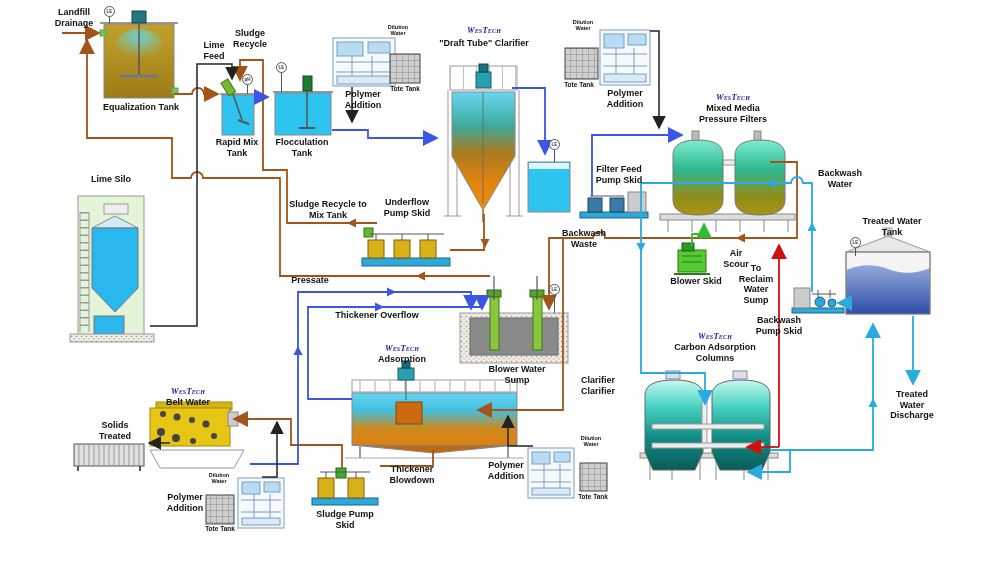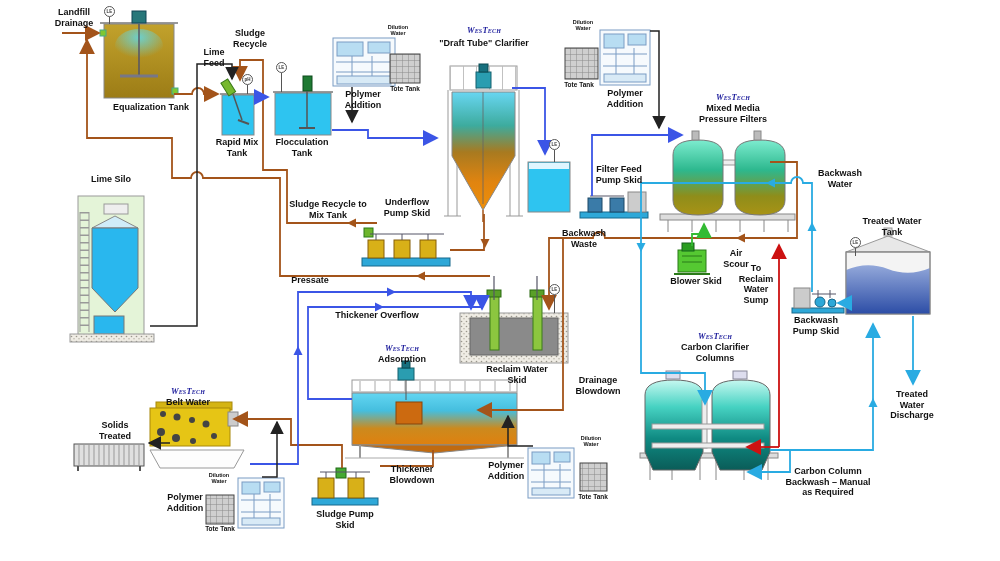--- a/index.html
+++ b/index.html
@@ -355,22 +355,22 @@
     <path d="M396,292 l-9,-4.5 v9 z" fill="#3B55E6"></path>
     <path d="M384,307 l-9,-4.5 v9 z" fill="#3B55E6"></path>
     <path d="M812,222 l-4.5,9 h9 z" fill="#29ABE2"></path>
     <path d="M766,183 l9,-4.5 v9 z" fill="#29ABE2"></path>
     <path d="M873,398 l-4.5,9 h9 z" fill="#29ABE2"></path>
     <path d="M641,252 l-4.5,-9 h9 z" fill="#29ABE2"></path>
   </g>
 </svg>
 
 <div class="lbl" style="left:45px;top:7px;width:58px">Landfill Drainage</div>
-<div class="lbl" style="left:112px;top:102px;width:78px">Equalization Tank</div>
-<div class="lbl" style="left:194px;top:47px;width:40px">Lime Feed</div>
+<div class="lbl" style="left:102px;top:102px;width:78px">Equalization Tank</div>
+<div class="lbl" style="left:194px;top:40px;width:40px">Lime Feed</div>
 <div class="lbl" style="left:222px;top:28px;width:56px">Sludge Recycle</div>
 <div class="lbl" style="left:207px;top:137px;width:60px">Rapid Mix Tank</div>
 <div class="lbl" style="left:272px;top:137px;width:60px">Flocculation Tank</div>
 <div class="lbl" style="left:340px;top:89px;width:46px">Polymer Addition</div>
 <div class="lbl sm" style="left:384px;top:24px;width:28px">Dilution Water</div>
 <div class="lbl xs" style="left:387px;top:85px;width:36px">Tote Tank</div>
 <div class="brand" style="left:450px;top:25px;width:68px">WesTech</div>
 <div class="lbl nw" style="left:430px;top:38px;width:108px">"Draft Tube" Clarifier</div>
 <div class="lbl sm" style="left:569px;top:19px;width:28px">Dilution Water</div>
 <div class="lbl xs" style="left:561px;top:81px;width:36px">Tote Tank</div>
@@ -380,42 +380,41 @@
 <div class="lbl" style="left:692px;top:103px;width:82px">Mixed Media Pressure Filters</div>
 <div class="lbl" style="left:812px;top:168px;width:56px">Backwash Water</div>
 <div class="lbl" style="left:853px;top:216px;width:78px">Treated Water Tank</div>
 <div class="lbl nw" style="left:84px;top:174px;width:54px">Lime Silo</div>
 <div class="lbl" style="left:288px;top:199px;width:80px">Sludge Recycle to Mix Tank</div>
 <div class="lbl" style="left:381px;top:197px;width:52px">Underflow Pump Skid</div>
 <div class="lbl" style="left:556px;top:228px;width:56px">Backwash Waste</div>
 <div class="lbl" style="left:716px;top:248px;width:40px">Air Scour</div>
 <div class="lbl nw" style="left:662px;top:276px;width:68px">Blower Skid</div>
 <div class="lbl" style="left:734px;top:263px;width:44px">To Reclaim Water Sump</div>
-<div class="lbl" style="left:784px;top:315px;width:64px">Backwash Pump Skid</div>
+<div class="lbl" style="left:747px;top:315px;width:64px">Backwash Pump Skid</div>
 <div class="lbl nw" style="left:288px;top:275px;width:44px">Pressate</div>
 <div class="lbl nw" style="left:332px;top:310px;width:90px">Thickener Overflow</div>
-<div class="lbl" style="left:477px;top:364px;width:80px">Reclaim Water Skid</div>
-<div class="lbl" style="left:572px;top:375px;width:52px">Drainage Blowdown</div>
+<div class="lbl" style="left:477px;top:364px;width:80px">Blower Water Sump</div>
+<div class="lbl" style="left:572px;top:375px;width:52px">Clarifier Clarifier</div>
 <div class="brand" style="left:366px;top:343px;width:72px">WesTech</div>
 <div class="lbl" style="left:366px;top:354px;width:72px">Adsorption</div>
 <div class="brand" style="left:679px;top:331px;width:72px">WesTech</div>
-<div class="lbl" style="left:669px;top:342px;width:92px">Carbon Clarifier Columns</div>
+<div class="lbl" style="left:669px;top:342px;width:92px">Carbon Adsorption Columns</div>
 <div class="lbl" style="left:883px;top:389px;width:58px">Treated Water Discharge</div>
 <div class="brand" style="left:152px;top:386px;width:72px">WesTech</div>
 <div class="lbl" style="left:152px;top:397px;width:72px">Belt Water</div>
 <div class="lbl" style="left:95px;top:420px;width:40px">Solids Treated</div>
 <div class="lbl" style="left:162px;top:492px;width:46px">Polymer Addition</div>
 <div class="lbl sm" style="left:205px;top:472px;width:28px">Dilution Water</div>
 <div class="lbl xs" style="left:202px;top:525px;width:36px">Tote Tank</div>
 <div class="lbl" style="left:315px;top:509px;width:60px">Sludge Pump Skid</div>
 <div class="lbl" style="left:386px;top:464px;width:52px">Thickener Blowdown</div>
 <div class="lbl" style="left:483px;top:460px;width:46px">Polymer Addition</div>
 <div class="lbl sm" style="left:577px;top:435px;width:28px">Dilution Water</div>
 <div class="lbl xs" style="left:575px;top:493px;width:36px">Tote Tank</div>
-<div class="lbl" style="left:780px;top:466px;width:96px">Carbon Column Backwash – Manual as Required</div>
 
 <div class="bub" style="left:104px;top:6px">LE</div>
 <div class="stem" style="left:109px;top:17px;height:7px"></div>
 <div class="bub" style="left:242px;top:74px">pH</div>
 <div class="stem" style="left:247px;top:85px;height:9px"></div>
 <div class="bub" style="left:276px;top:62px">LE</div>
 <div class="stem" style="left:281px;top:73px;height:19px"></div>
 <div class="bub" style="left:549px;top:139px">LE</div>
 <div class="stem" style="left:554px;top:150px;height:12px"></div>
 <div class="bub" style="left:549px;top:284px">LE</div>

